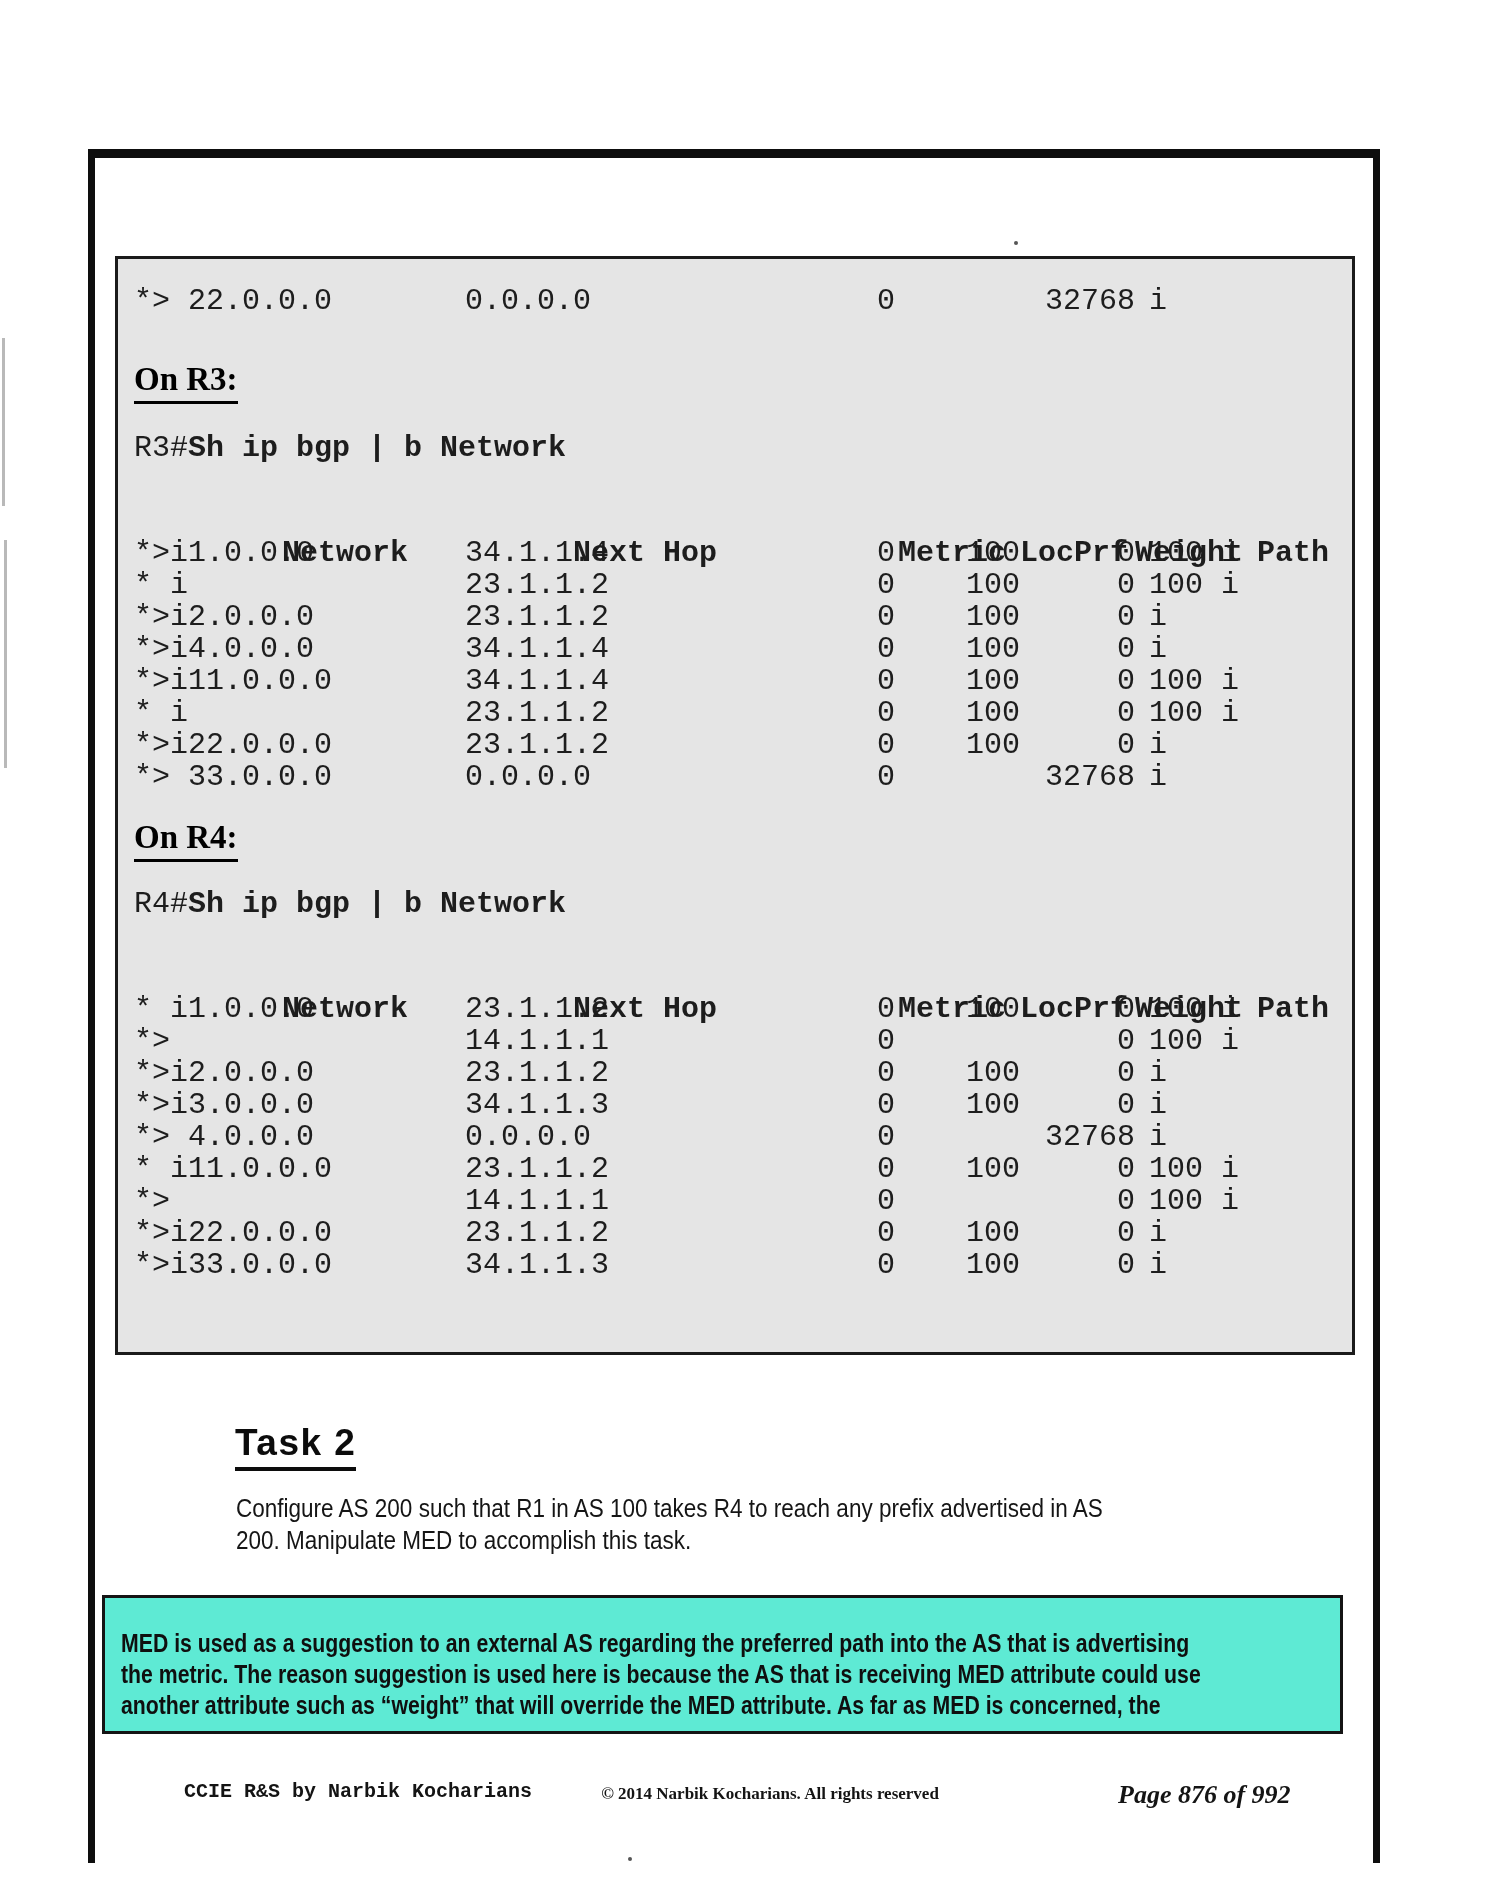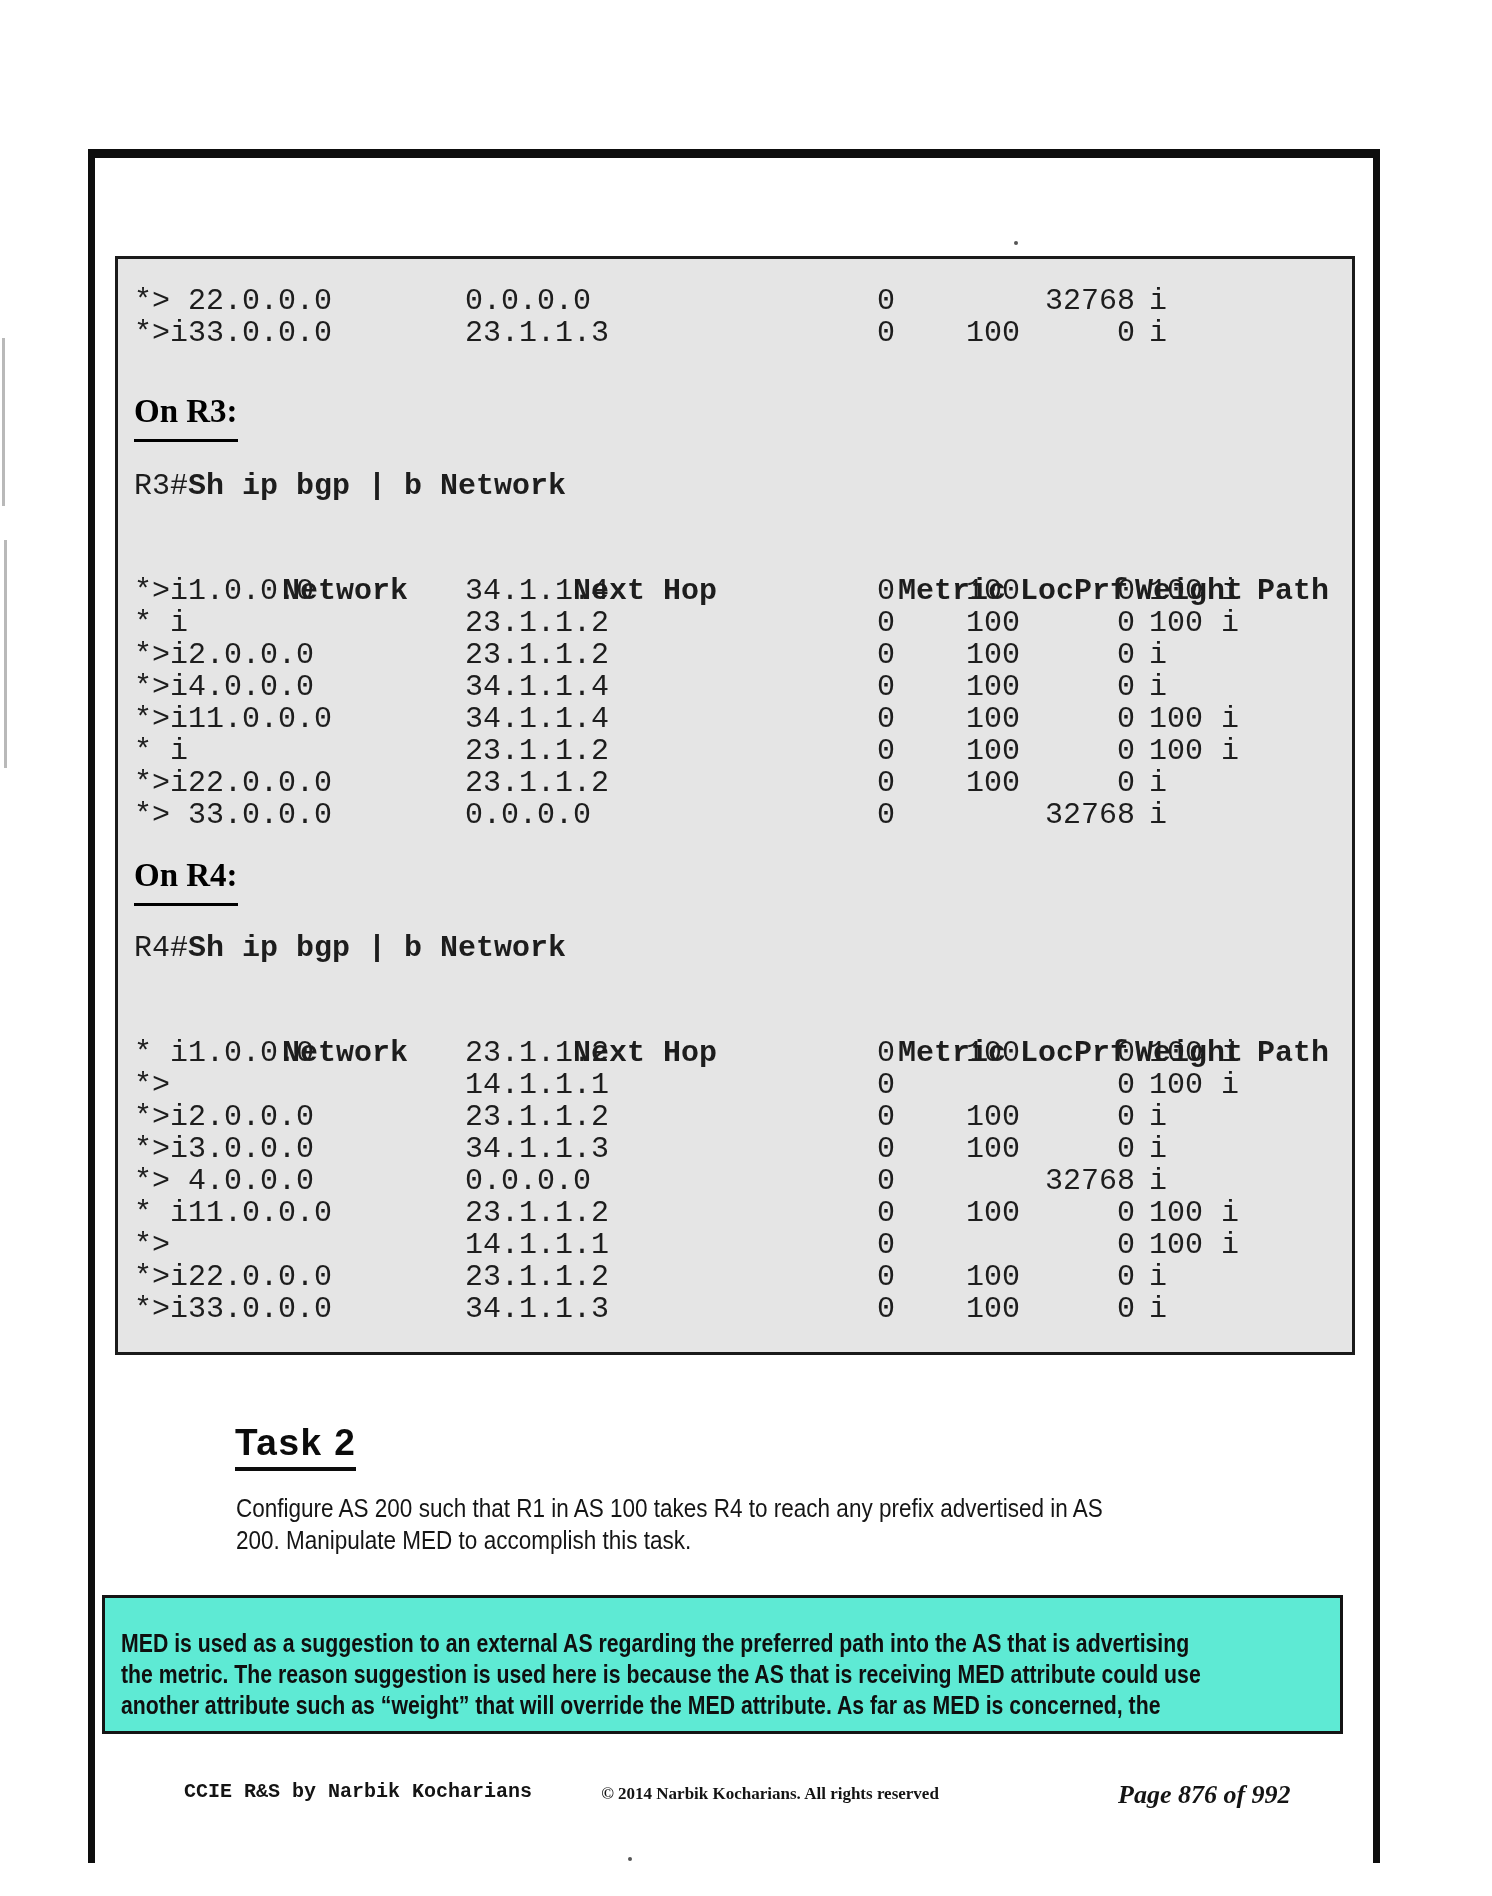--- a/index.html
+++ b/index.html
@@ -29,21 +29,21 @@
   .c-locprf{display:inline-block;width:125px;text-align:right;white-space:pre;}
   .c-weight{display:inline-block;width:115px;text-align:right;white-space:pre;}
   .c-path{display:inline-block;margin-left:14px;white-space:pre;}
   .tbl-header{font-weight:700;margin-top:40px;height:32px;}
   .tbl-header .c-net{padding-left:40px;width:291px;}
   .section-heading{
     font-family:"Liberation Serif","DejaVu Serif",serif;font-weight:700;
     font-size:33px;line-height:40px;color:#000;margin:42px 0 0 0;
   }
   .section-heading.second{margin-top:24px;}
-  .section-heading .u{border-bottom:3px solid #000;padding-bottom:8px;display:inline-block;}
+  .section-heading .u{border-bottom:3px solid #000;padding-bottom:2px;display:inline-block;}
   .cmd-line{margin-top:28px;height:33px;}
   .cmd-line.second{margin-top:26px;}
   .cmd-line .prompt{font-weight:400;}
   .cmd-line .cmd{font-weight:700;}
   
   .task-heading{
     position:absolute;left:235px;top:1422px;margin:0;
     font-size:37px;font-weight:800;letter-spacing:1.5px;color:#0c0c0c;
     border-bottom:4px solid #0c0c0c;padding-bottom:3px;
   }
@@ -96,21 +96,20 @@
   <div class="speck speck-2"></div>
   <div class="speck speck-3"></div>
   <div class="speck speck-4"></div>
 
   <div class="frame"></div>
 
   <div class="bgp-box">
 
     <div>
         <div class="mono-row"><span class="c-net">*&gt; 22.0.0.0</span><span class="c-hop">0.0.0.0</span><span class="c-metric">0</span><span class="c-locprf"></span><span class="c-weight">32768</span><span class="c-path">i</span></div>
-        <div class="mono-row"><span class="c-net">*&gt;i33.0.0.0</span><span class="c-hop">23.1.1.3</span><span class="c-metric">0</span><span class="c-locprf">100</span><span class="c-weight">0</span><span class="c-path">i</span></div>
       </div>
 
     <h2 class="section-heading"><span class="u">On R3:</span></h2>
     <div class="cmd-line">
       <span class="prompt">R3#</span><span class="cmd">Sh ip bgp | b Network</span>
     </div>
     <div class="mono-row tbl-header">
       <span class="c-net">Network</span><span class="c-hop">Next Hop</span><span class="c-metric">Metric</span><span class="c-locprf">LocPrf</span><span class="c-weight">Weight</span><span class="c-path">Path</span>
     </div>
     <div>

